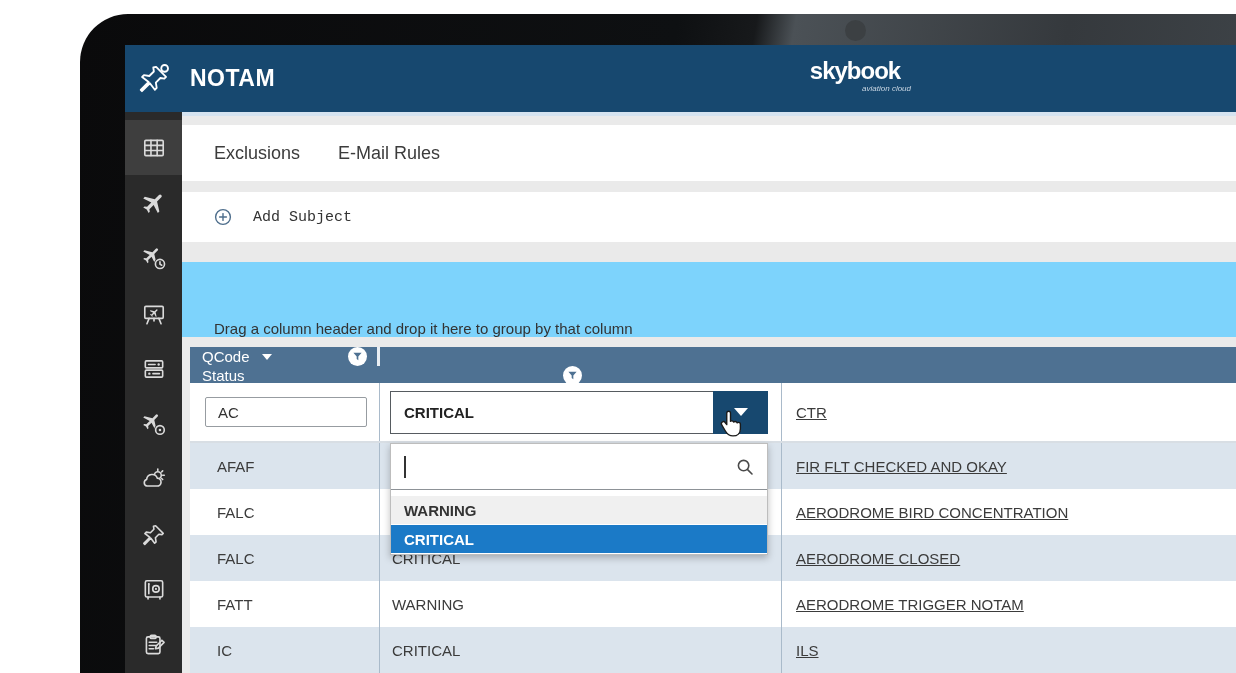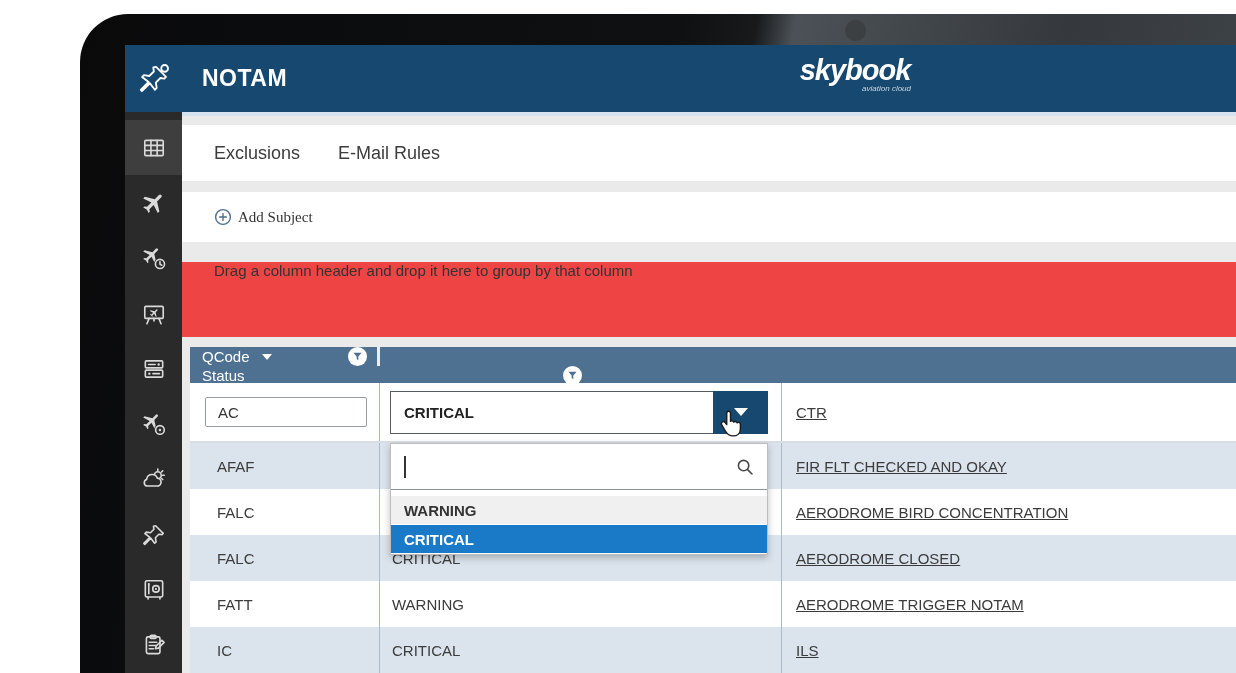--- a/index.html
+++ b/index.html
@@ -16,23 +16,23 @@
     border-radius:50%; background:#3c4043; }
 
   
   .screen { position:absolute; left:125px; top:45px; width:1111px; height:628px;
     background:#eaeaea; overflow:hidden; }
 
   
   .appbar { position:absolute; left:0; top:0; width:100%; height:67px; background:#17486f;
     display:flex; align-items:center; }
   .appbar-icon { width:57px; display:flex; justify-content:center; }
-  .app-title { color:#fff; font-size:23px; font-weight:bold; letter-spacing:.5px; margin-left:20px; }
+  .app-title { color:#fff; font-size:23px; font-weight:bold; letter-spacing:.5px; margin-left:8px; }
   .logo { position:absolute; left:660px; top:12px; width:140px; text-align:center; color:#fff; }
-  .logo-main { display:block; font-size:29px; font-weight:bold; font-style:italic; letter-spacing:-1px; line-height:27px;text-align:center; }
+  .logo-main { display:block; font-size:24px; font-weight:bold; letter-spacing:-1px; line-height:27px;text-align:center; }
   .logo-sub { display:block; font-size:8px; font-style:italic; color:#c9d6e3; text-align:right; padding-right:14px; }
 
   
   .sidebar { position:absolute; left:0; top:67px; width:57px; bottom:0; background:#2a2a2a;
     display:flex; flex-direction:column; padding-top:8px; }
   .side-item { width:57px; height:56px; display:flex; align-items:center; justify-content:center; cursor:pointer; }
   .side-item.active { background:#3e3e3e; }
   .side-item svg { stroke:#dadada; fill:none; stroke-width:1.5; stroke-linecap:round; stroke-linejoin:round; }
   .side-item svg .fill { fill:#dadada; stroke:none; }
   .side-item svg .mask { fill:#2a2a2a; }
@@ -42,25 +42,25 @@
   .accent-strip { position:absolute; left:0; top:0; width:100%; height:4px; background:#d5e3f0; }
 
   .tabstrip { position:absolute; left:0; top:13px; width:100%; height:56px; background:#fff;
     display:flex; align-items:stretch; padding-left:20px; }
   .tab { display:flex; align-items:center; padding:16px 12px; margin-right:14px; font-size:18px;
     color:#3c3c3c; border-bottom:5px solid transparent; cursor:pointer;margin-top:6px; }
   .tab.active { border-bottom-color:#17486f; padding-bottom:6px; }
 
   .addbar { position:absolute; left:0; top:80px; width:100%; height:50px; background:#fff;
     display:flex; align-items:center; padding-left:32px; }
-  .add-btn { display:flex; align-items:center; gap:6px; background:none; border:none;
-    font-family:Liberation Serif, serif; font-size:15px; color:#333; cursor:pointer; }
-
-  .dragbar { position:absolute; left:0; top:150px; width:100%; height:75px; background:#ef4444;
-    display:flex; align-items:flex-start; padding-left:32px; font-size:15px; color:#333; }
+  .add-btn { display:flex; align-items:center; gap:21px; background:none; border:none;
+    font-family:Liberation Mono, monospace; font-size:15px; color:#333; cursor:pointer; }
+
+  .dragbar { position:absolute; left:0; top:150px; width:100%; height:75px; background:#7dd3fc;
+    display:flex; align-items:flex-end; padding-left:32px; font-size:15px; color:#333; }
 
   
   .grid { position:absolute; left:8px; top:235px; right:0; }
   .ghead { display:flex; height:36px; background:#4e7192;flex-direction:column; }
   .gh { display:flex; align-items:center; color:#fff; font-size:15px;
     padding:0 10px 0 12px; border-right:3px solid #e9eef3; }
   .gh:last-child { border-right:none; }
   .col-q { width:190px; } .col-s { width:402px; } .col-d { flex:1; }
   .sort-caret { width:0; height:0; border-left:5px solid transparent; border-right:5px solid transparent;
     border-top:6px solid #fff; margin-left:12px; }

